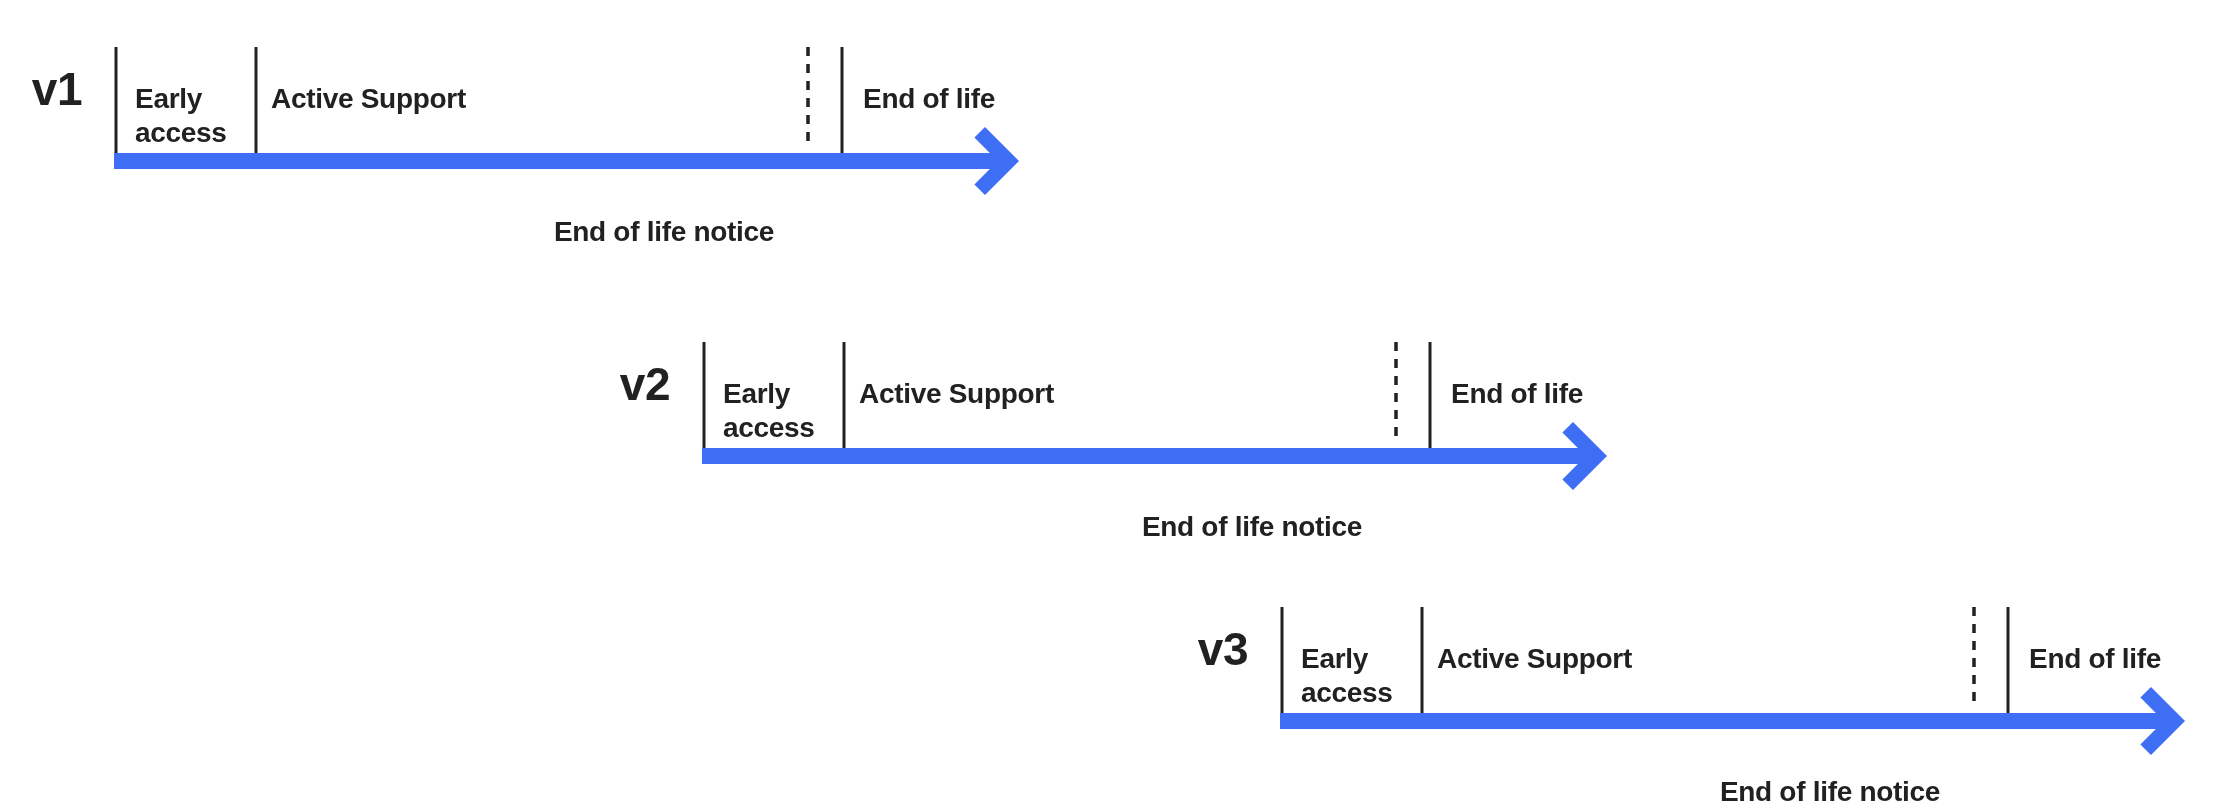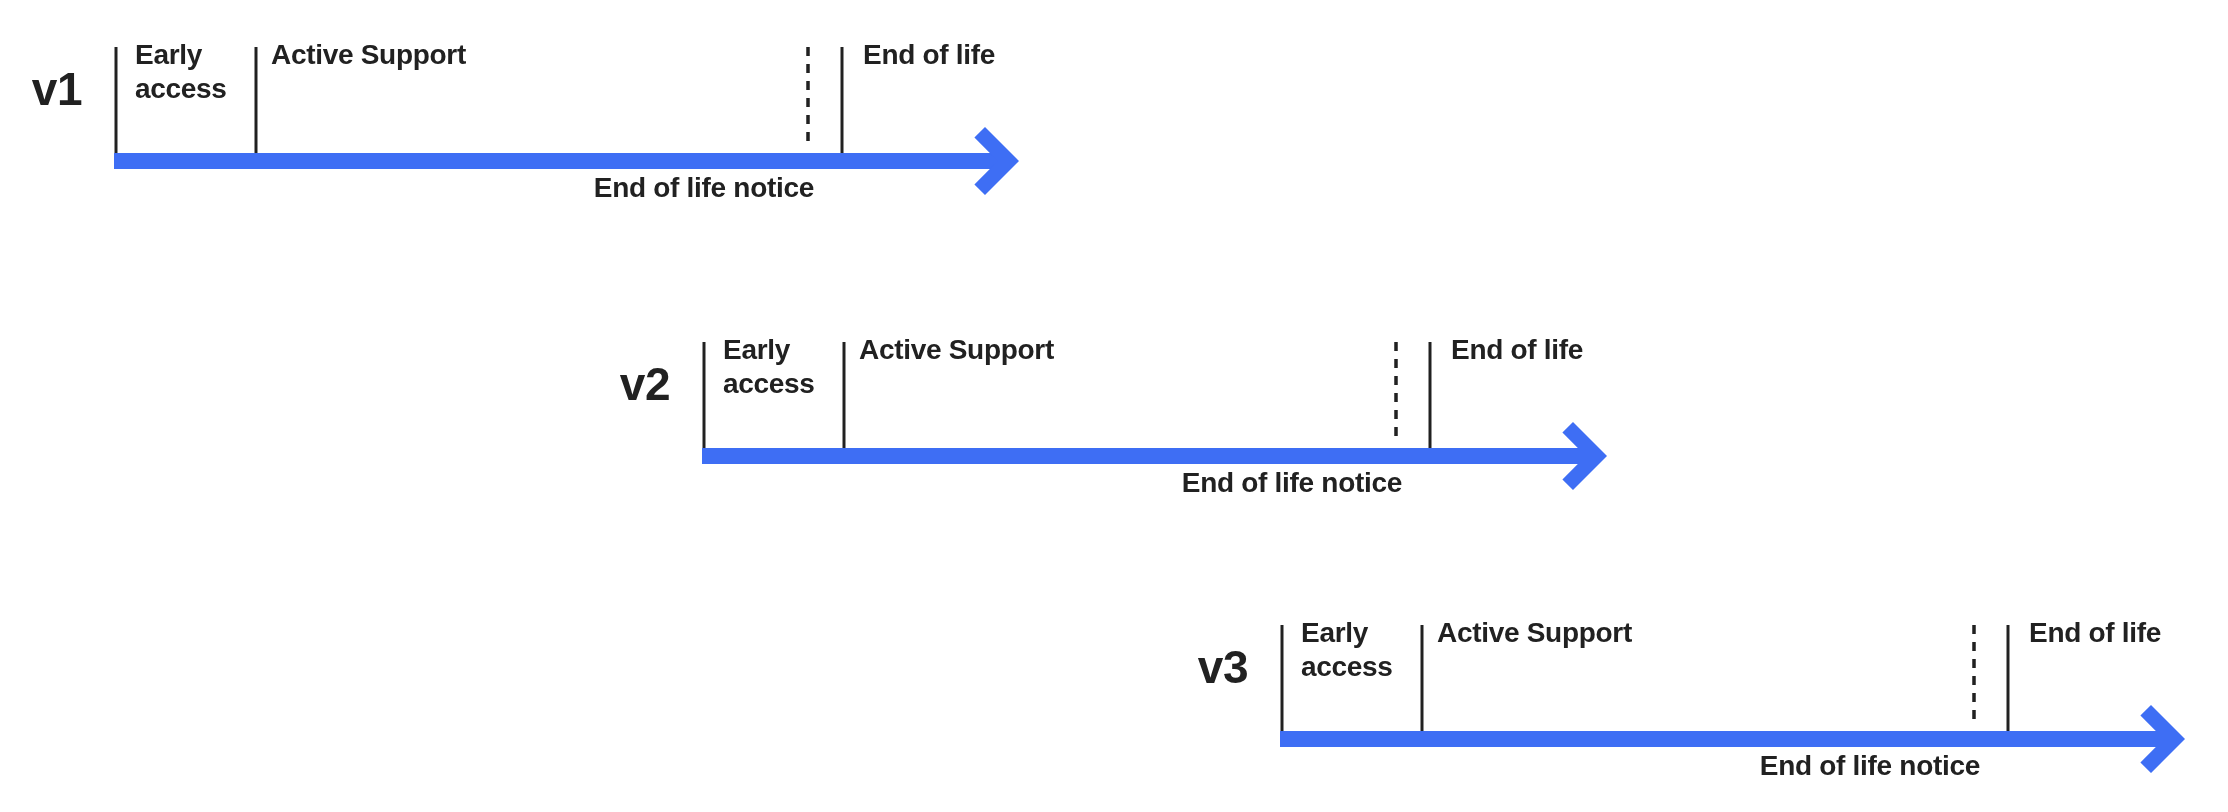--- a/index.html
+++ b/index.html
@@ -19,21 +19,21 @@
   }
   .canvas { position: absolute; inset: 0; border-radius: 12px; }
 
   .row {
     position: absolute;
     width: 940px;
     height: 155px;
   }
   .row-1 { left: 114px;  top: 47px;  }
   .row-2 { left: 702px;  top: 342px; }
-  .row-3 { left: 1280px; top: 625px; }
+  .row-3 { left: 1280px; top: 607px; }
 
   .gfx {
     position: absolute;
     left: 0; top: 0;
     overflow: visible;
     display: block;
   }
   .tick   { stroke: var(--ink); stroke-width: 3; }
   .dashed { stroke: var(--ink); stroke-width: 3.5; stroke-dasharray: 9 8; }
   .bar    { fill: var(--timeline-blue); }
@@ -53,25 +53,26 @@
     white-space: nowrap;
   }
   .phase-label {
     position: absolute;
     font-size: 28px;
     line-height: 34px;
     font-weight: 700;
     letter-spacing: -0.3px;
     color: var(--ink);
     white-space: nowrap;
+    margin-top: 44px;
   }
   .phase-early   { left: 21px;  top: -9px; width: 118px; white-space: normal; }
   .phase-active  { left: 157px; top: -9px; }
   .phase-eol     { left: 749px; top: -9px; }
-  .phase-notice  { left: 400px; top: 124px; width: 300px; text-align: right; }
+  .phase-notice  { left: 400px; top: 124px; width: 300px; text-align: center; }
 </style>
 </head>
 <body>
 
 <div class="canvas">
 
   <div class="row row-1">
     <div class="version-label">v1</div>
     <svg class="gfx" width="940" height="155" viewBox="0 0 940 155">
       <line class="tick" x1="2" y1="0" x2="2" y2="106"></line>

